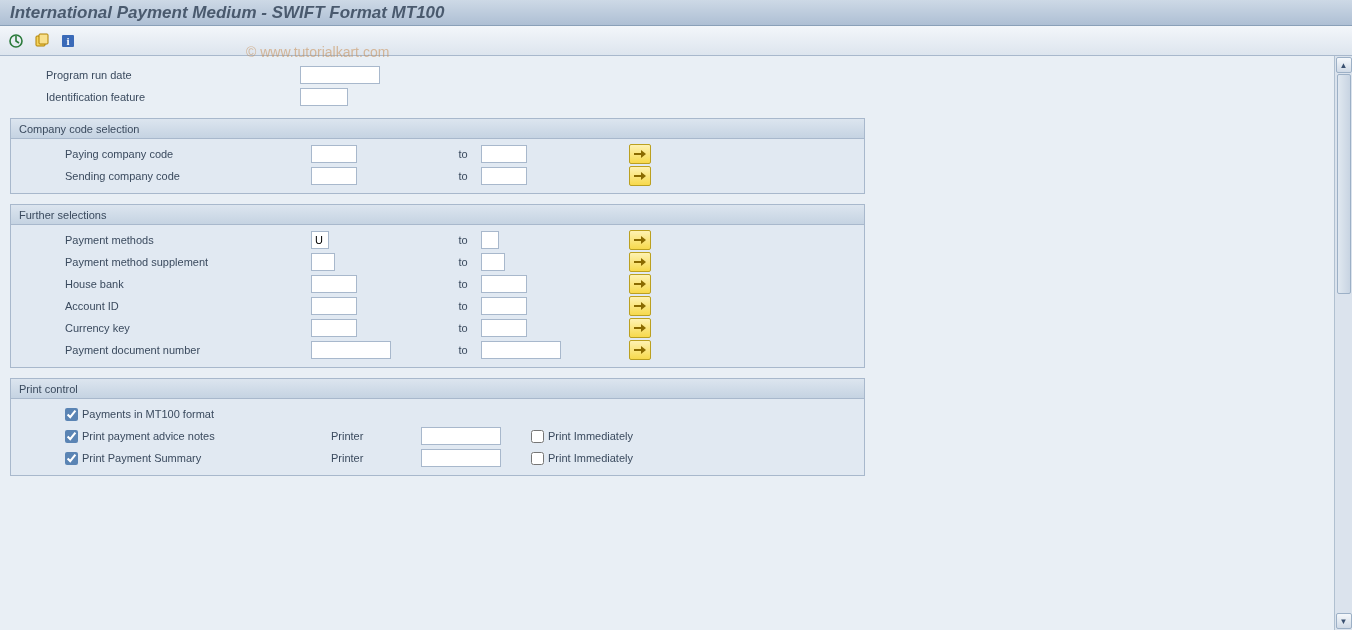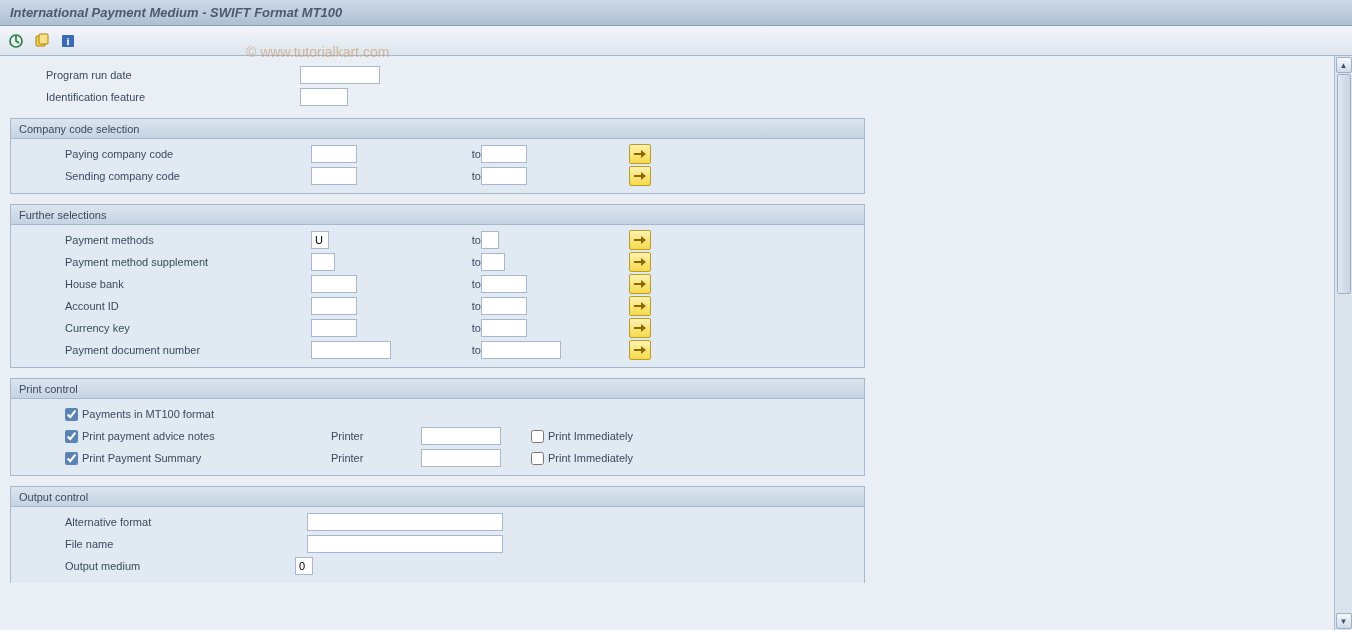--- a/index.html
+++ b/index.html
@@ -14,21 +14,21 @@
     }
     .title-bar {
       background: linear-gradient(to bottom, #cdd9e6 0%, #aebfd4 100%);
       height: 26px;
       border-bottom: 1px solid #8aa0b8;
       display: flex;
       align-items: center;
       padding: 0 10px;
     }
     .title-text {
-      font-size: 13px;
+      font-size: 17px;
       font-weight: bold;
       font-style: italic;
       color: #4a5a6e;
     }
     .toolbar {
       background: linear-gradient(to bottom, #f3f6fa 0%, #dde5ee 100%);
       height: 30px;
       border-bottom: 1px solid #a8b8cc;
       display: flex;
       align-items: center;
@@ -128,21 +128,21 @@
       display: flex;
       align-items: center;
       padding: 0 8px;
       color: #3a4a5e;
     }
     .groupbox-body {
       padding: 4px 6px 6px 6px;
     }
     .to-lbl {
       width: 36px;
-      text-align: right;
+      text-align: center;
       color: #3a4a5e;
     }
     .range-btn {
       width: 22px;
       height: 20px;
       background: linear-gradient(to bottom, #fef2b2, #f7d94c);
       border: 1px solid #bba020;
       border-radius: 2px;
       display:flex;align-items:center;justify-content:center;
       cursor:pointer;
@@ -328,37 +328,20 @@
         <span class="printer-lbl">Printer</span>
         <input class="text" style="width: 80px;" value="">
         <span style="display:flex;align-items:center;margin-left:30px">
           <input type="checkbox" class="cb" style="">
           <span style="color:#3a4a5e">Print Immediately</span>
         </span>
       </div>
     </div>
   </div>
 
-  <div class="groupbox" style="border-bottom:none">
-    <div class="groupbox-header">Output control</div>
-    <div class="groupbox-body">
-      <div class="row">
-        <span class="lbl lbl-indent">Alternative format</span>
-        <input class="text" style="width: 196px;" value="">
-      </div>
-      <div class="row">
-        <span class="lbl lbl-indent">File name</span>
-        <input class="text" style="width: 196px;" value="">
-      </div>
-      <div class="row">
-        <span class="lbl lbl-indent" style="width:244px">Output medium</span>
-        <input class="text" style="width: 18px;" value="0">
-      </div>
-    </div>
-  </div>
 
 </div>
 
 <div class="scrollbar">
   <div class="scroll-arrow">▲</div>
   <div class="scroll-track">
         <div class="scroll-thumb"></div>
       </div>
   <div class="scroll-arrow">▼</div>
 </div>

